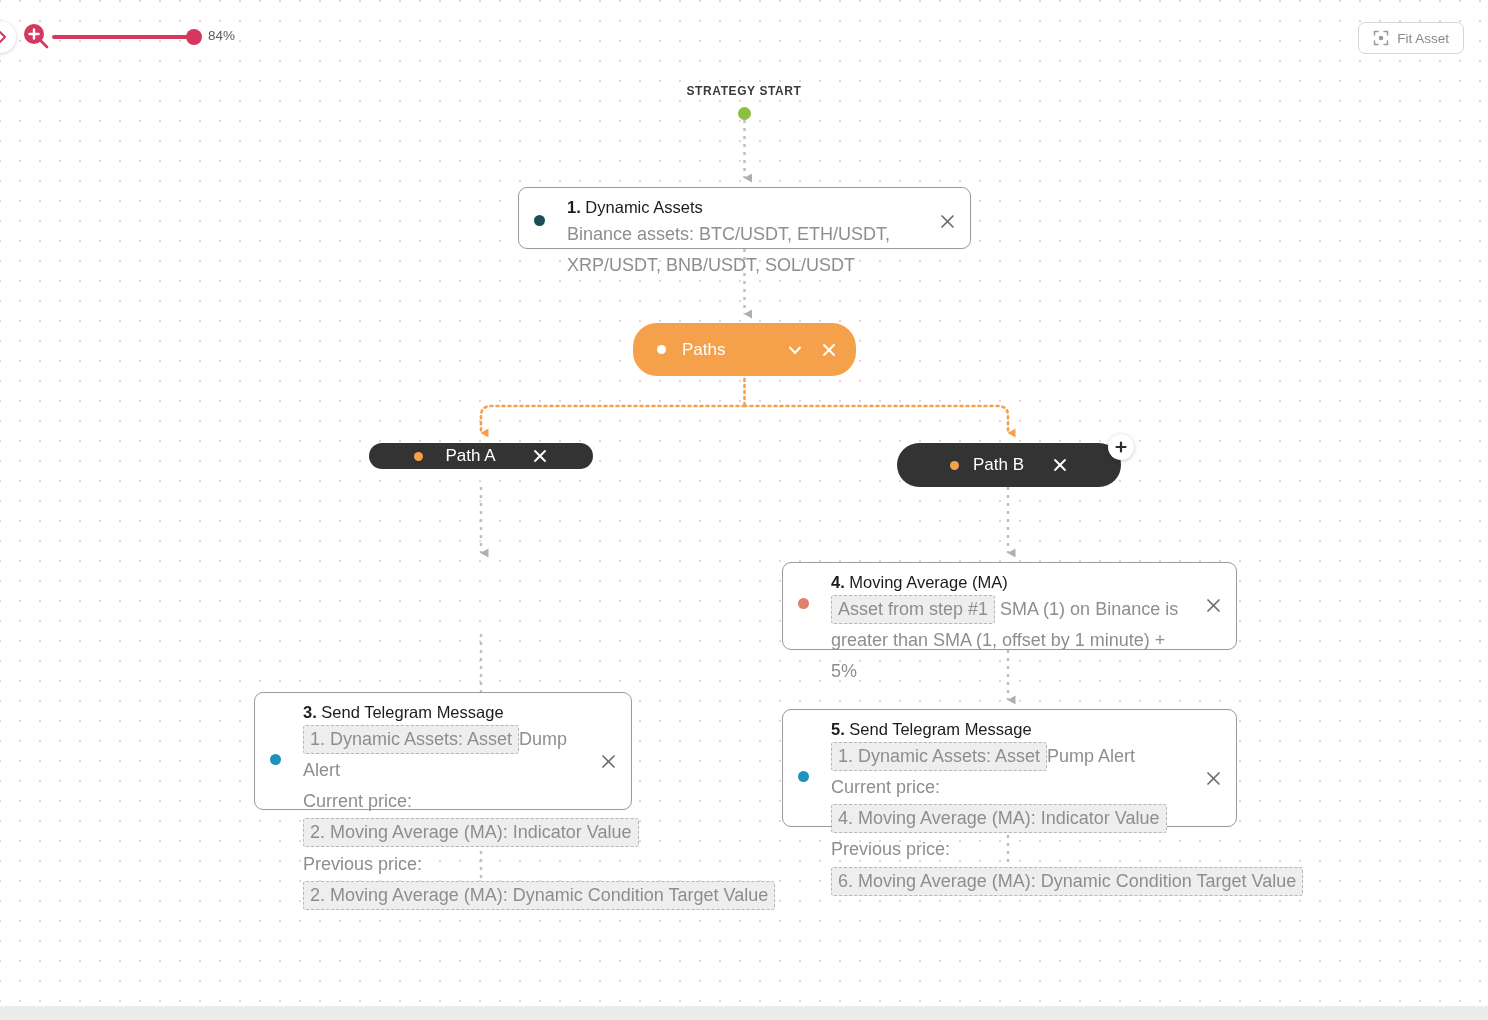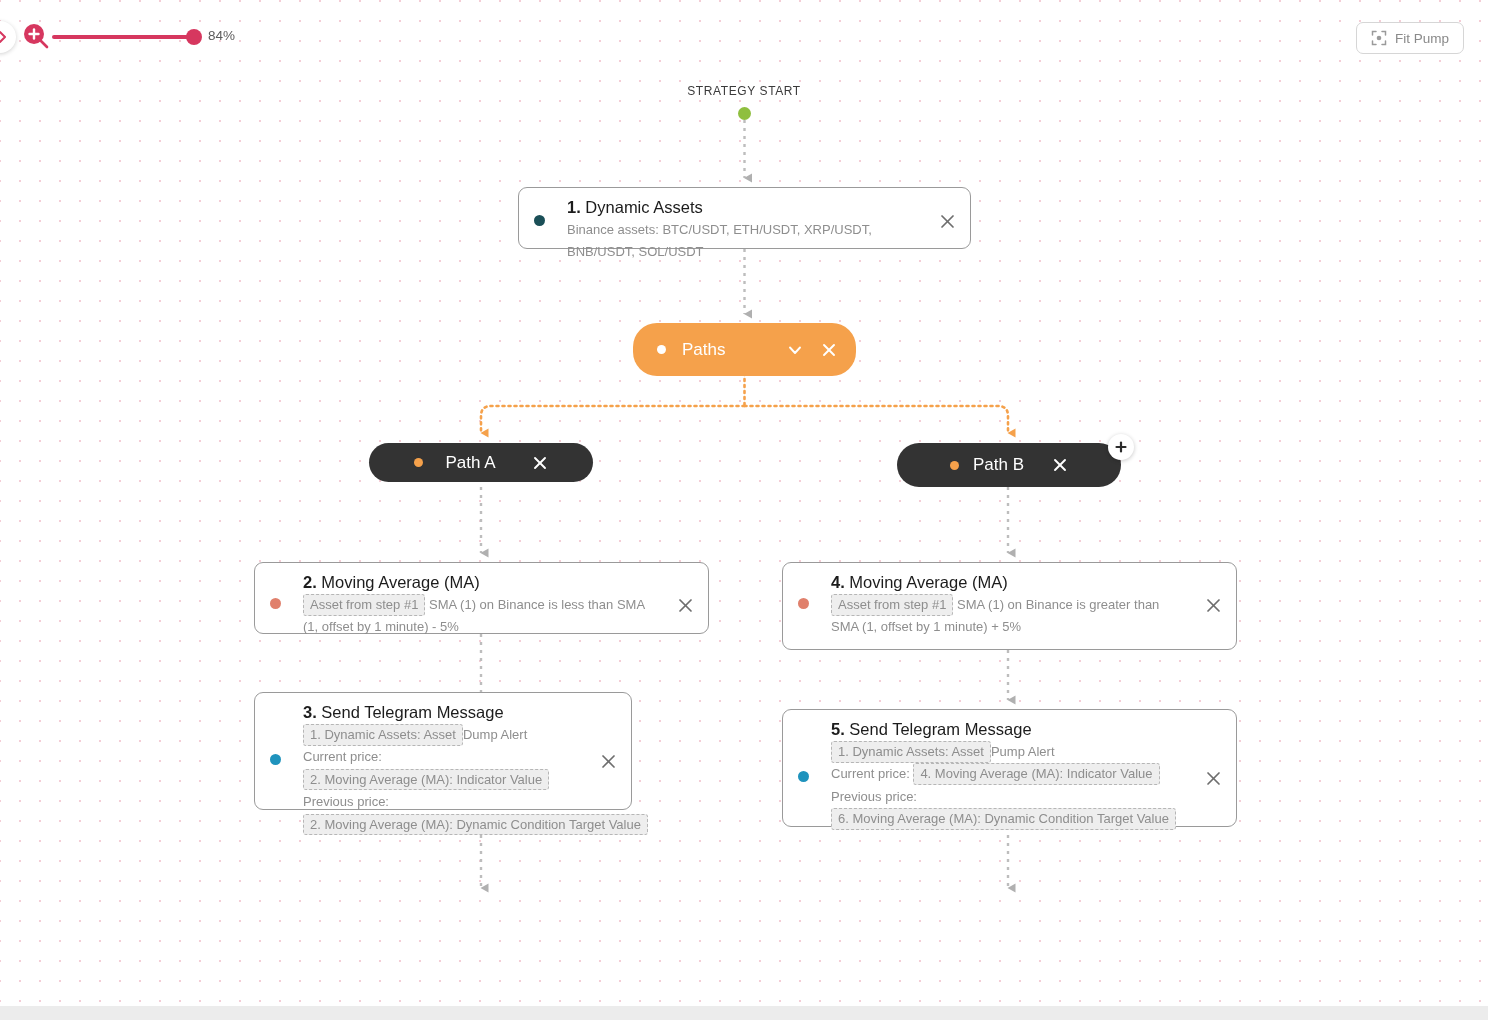--- a/index.html
+++ b/index.html
@@ -116,21 +116,21 @@
   }
 
   
   #strategy-start {
     position: absolute;
     left: 0;
     top: 84px;
     width: 1488px;
     text-align: center;
     font-size: 12px;
-    font-weight: normal;
+    font-weight: bold;
     letter-spacing: 0.6px;
     color: #3a3a3a;
   }
 
   
   svg#edges {
     position: absolute;
     left: 0; top: 0;
     width: 1488px;
     height: 1006px;
@@ -161,21 +161,21 @@
   .card-title {
     font-size: 16.5px;
     color: #1c1c1c;
     margin-left: 34px;
     margin-bottom: 2px;
     white-space: nowrap;
   }
   .card-title .num { font-weight: bold; }
   .card-body {
     position: relative;
-    font-size: 13px;
+    font-size: 18px;
     line-height: 1.73;
     color: #8e8e8e;
     margin-left: 34px;
     padding-right: 44px;
   }
   .node-dot {
     position: absolute;
     left: 15px;
     width: 11px;
     height: 11px;
@@ -231,21 +231,21 @@
     padding: 0 18px 0 24px;
     gap: 16px;
   }
   #paths-node .label { flex: 1; }
   .pill-icon { width: 18px; height: 18px; cursor: pointer; flex: 0 0 auto; }
 
   #path-a-node {
     left: 369px;
     top: 443px;
     width: 224px;
-    height: 39px;
+    height: 26px;
     background: #333333;
     justify-content: center;
     gap: 22px;
   }
   #path-b-node {
     left: 897px;
     top: 443px;
     width: 224px;
     height: 44px;
     background: #333333;
@@ -348,21 +348,21 @@
   </div>
 
   <div id="fit-view">
     <svg width="16" height="16" viewBox="0 0 16 16">
       <path d="M1.5,5 L1.5,1.5 L5,1.5" fill="none" stroke="#9a9a9a" stroke-width="1.5" stroke-linecap="round"></path>
       <path d="M11,1.5 L14.5,1.5 L14.5,5" fill="none" stroke="#9a9a9a" stroke-width="1.5" stroke-linecap="round"></path>
       <path d="M14.5,11 L14.5,14.5 L11,14.5" fill="none" stroke="#9a9a9a" stroke-width="1.5" stroke-linecap="round"></path>
       <path d="M5,14.5 L1.5,14.5 L1.5,11" fill="none" stroke="#9a9a9a" stroke-width="1.5" stroke-linecap="round"></path>
       <circle cx="8" cy="8" r="2.3" fill="#9a9a9a"></circle>
     </svg>
-    <span>Fit Pump</span>
+    <span>Fit Asset</span>
   </div>
 
   <div id="strategy-start">STRATEGY START</div>
   <div class="start-dot"></div>
 
   <div class="card" id="node-1">
     <div class="node-dot" style="background:#1a4f57"></div>
     <div class="card-title">
       <span class="num">1.</span>
       <span>Dynamic Assets</span>
@@ -406,35 +406,20 @@
     </svg>
   </div>
 
   <div id="add-path-btn">
     <svg width="14" height="14" viewBox="0 0 14 14">
       <line x1="7" y1="2.5" x2="7" y2="11.5" stroke="#2b2b2b" stroke-width="2.2" stroke-linecap="round"></line>
       <line x1="2.5" y1="7" x2="11.5" y2="7" stroke="#2b2b2b" stroke-width="2.2" stroke-linecap="round"></line>
     </svg>
   </div>
 
-  <div class="card" id="node-2">
-    <div class="node-dot" style="background:#e0806c"></div>
-    <div class="card-title">
-      <span class="num">2.</span>
-      <span>Moving Average (MA)</span>
-    </div>
-    <div class="card-body chip-wrap">
-      <span class="chip">Asset from step #1</span>
-      <span>SMA (1) on Binance is less than SMA (1, offset by 1 minute) - 5%</span>
-    </div>
-    <svg class="close-x" viewBox="0 0 17 17">
-      <line x1="3" y1="3" x2="14" y2="14" stroke="#6e6e6e" stroke-width="1.7" stroke-linecap="round"></line>
-      <line x1="14" y1="3" x2="3" y2="14" stroke="#6e6e6e" stroke-width="1.7" stroke-linecap="round"></line>
-    </svg>
-  </div>
 
   <div class="card" id="node-4">
     <div class="node-dot" style="background:#e0806c"></div>
     <div class="card-title">
       <span class="num">4.</span>
       <span>Moving Average (MA)</span>
     </div>
     <div class="card-body chip-wrap">
       <span class="chip">Asset from step #1</span>
       <span>SMA (1) on Binance is greater than SMA (1, offset by 1 minute) + 5%</span>

